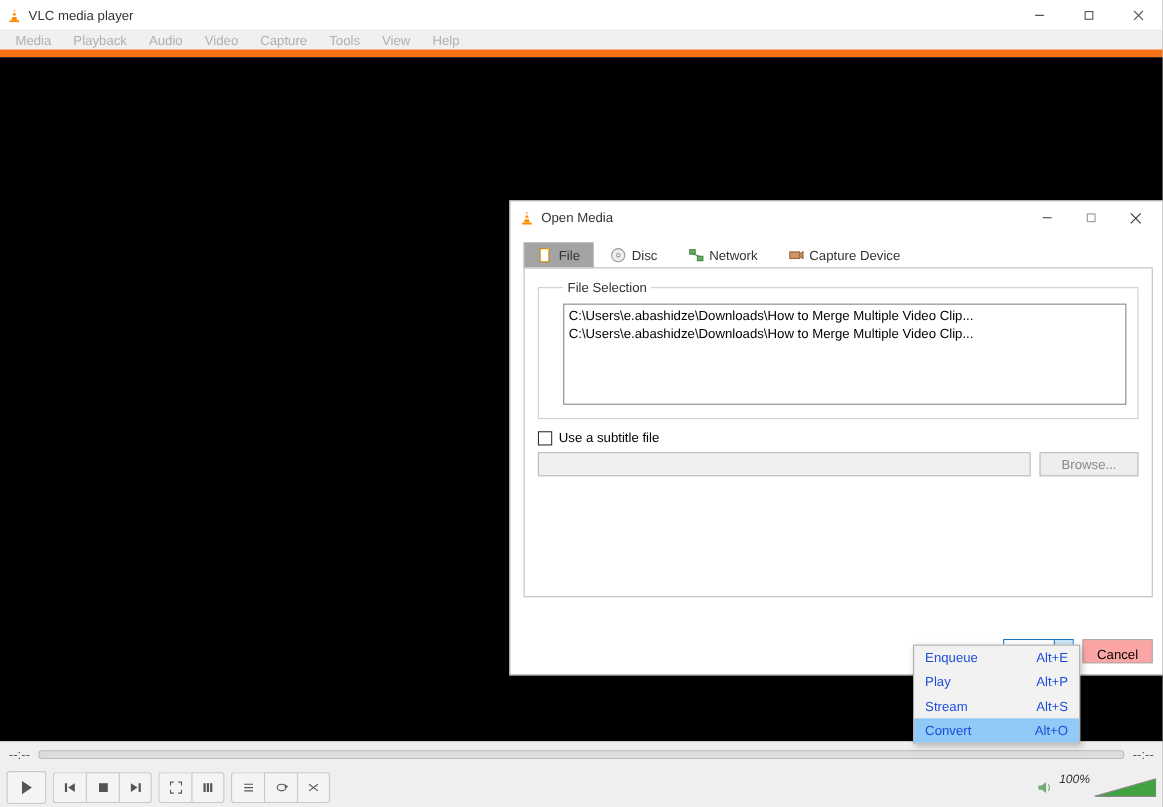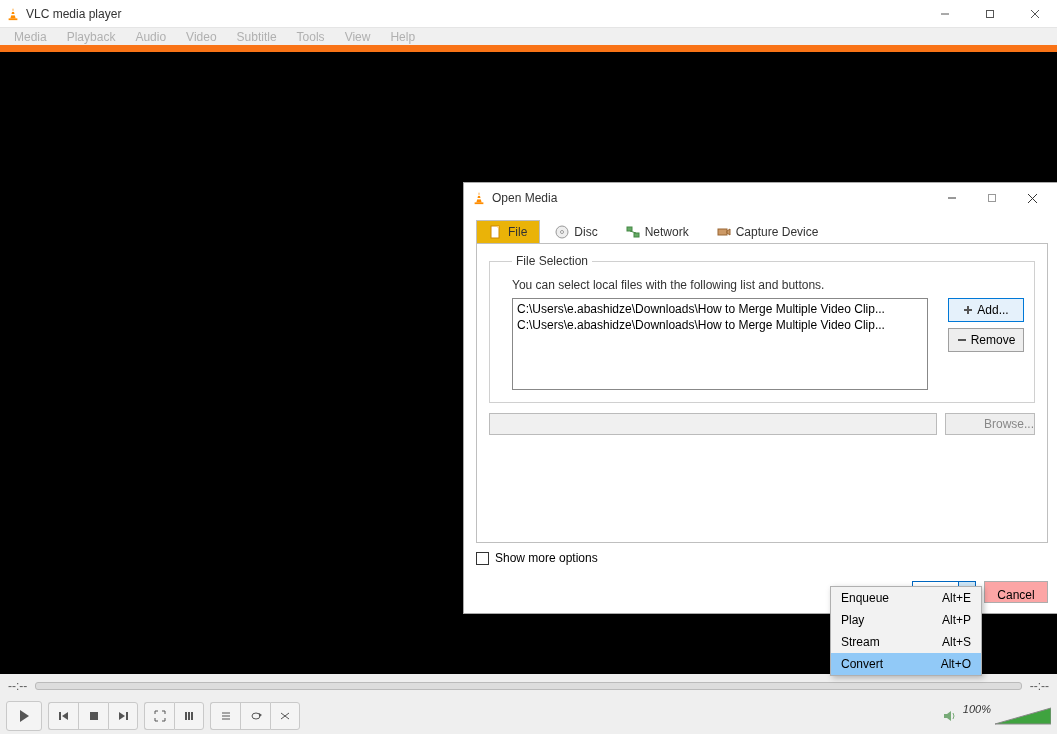--- a/index.html
+++ b/index.html
@@ -32,46 +32,46 @@
   .vol-cone { width: 56px; height: 20px; }
   
   .dialog { position: absolute; left: 463px; top: 162px; width: 598px; height: 432px; background: #fff; border: 1px solid #aaa; box-shadow: 2px 2px 8px rgba(0,0,0,0.25); margin-top: 20px; }
   .dlg-title { height: 30px; display: flex; align-items: center; padding: 0 8px; }
   .dlg-title .cone { width: 14px; height: 14px; margin-right: 6px; }
   .dlg-title .title { color: #333; }
   .dlg-wc { margin-left: auto; display: flex; gap:0; }
   .dlg-wc .wbtn { width: 40px; height: 28px; display: flex; align-items: center; justify-content: center; color: #333; }
   .tabstrip { display: flex; padding: 6px 12px 0 12px; gap: 2px; }
   .tab { padding: 4px 12px; display: flex; align-items: center; gap: 5px; border: 1px solid transparent; border-bottom: none; color: #333; }
-  .tab.active { background: #eab308; border-color: #bfbfbf; border-bottom: 1px solid #fff; position: relative; top: 1px; }
+  .tab.active { background: #a3a3a3; border-color: #bfbfbf; border-bottom: 1px solid #fff; position: relative; top: 1px; }
   .tab-icon { width: 14px; height: 14px; display:inline-block; }
   .panel { margin: 0 12px 8px 12px; border: 1px solid #bfbfbf; border-top: 1px solid #bfbfbf; padding: 10px 12px 16px 12px; height: 300px; position: relative; }
   fieldset.fsel { border: 1px solid #d0d0d0; margin: 0 0 10px 0; padding: 8px 10px 12px 22px; }
   legend { color: #333; padding: 0 4px; }
   .hint { color: #333; margin: 2px 0 6px 0; }
   .fsel-row { display: flex; gap: 20px; align-items: flex-start; }
   .filelist { flex: 1; height: 92px; border: 1px solid #888; background: #fff; padding: 2px 4px; overflow: hidden; }
   .filelist .item { white-space: nowrap; overflow: hidden; text-overflow: ellipsis; color: #000; line-height: 16px; }
   .sidebtns { display: flex; flex-direction: column; gap: 6px; width: 76px; }
   .btn { height: 24px; border: 1px solid #9f9f9f; background: #eee; display: flex; align-items: center; justify-content: center; gap: 4px; color: #000; }
   .btn.highlight { border: 1px solid #0078d7; background: #e5f1fb; }
   .subrow { display: flex; align-items: center; gap: 6px; margin: 8px 0 6px 0; }
   .chk { width: 13px; height: 13px; border: 1px solid #333; display:inline-block; }
   .subinput-row { display: flex; gap: 8px; padding-left: 0; }
   .subinput { flex: 1; height: 22px; border: 1px solid #bbb; background: #f0f0f0; }
-  .browse-btn { width: 90px; height: 22px; border: 1px solid #bbb; background: #eee; color: #888; display: flex; align-items: center; justify-content: flex-end; }
+  .browse-btn { width: 90px; height: 22px; border: 1px solid #bbb; background: #eee; color: #888; display: flex; align-items: center; justify-content: center; }
   .moreopts { display: flex; align-items: center; gap: 6px; margin: 4px 12px 0 12px; }
   .dlg-footer { position: absolute; bottom: 10px; right: 12px; display: flex; gap: 8px; }
   .play-split { display: flex; height: 22px; border: 1px solid #0067c0; }
   .play-main { width: 46px; display: flex; align-items: center; justify-content: center; background: #fff; border-right: 1px solid #0067c0; }
   .play-drop { width: 16px; display: flex; align-items: center; justify-content: center; background: #cde6f7; }
   .cancel-btn { width: 64px; height: 22px; border: 1px solid #adadad; background: #fca5a5; display: flex; align-items: flex-end; justify-content: center; }
   
   .dropdown { position: absolute; left: 830px; top: 586px; width: 152px; background: #f2f2f2; border: 1px solid #b0b0b0; box-shadow: 2px 2px 6px rgba(0,0,0,0.25); }
-  .dd-item { height: 22px; display: flex; align-items: center; padding: 0 10px; color: #000000; }
+  .dd-item { height: 22px; display: flex; align-items: center; padding: 0 10px; color: #1d4ed8; }
   .dd-item .shortcut { margin-left: auto; }
   .dd-item.selected { background: #91c9f7; }
   
   .cone-svg { display:block; }
 </style>
 </head>
 <body>
 
 <div class="titlebar">
   <svg class="cone cone-svg" viewBox="0 0 16 16">
@@ -99,21 +99,21 @@
         </svg>
       </div>
   </div>
 </div>
 
 <div class="menubar">
   <span class="menuitem">Media</span>
   <span class="menuitem">Playback</span>
   <span class="menuitem">Audio</span>
   <span class="menuitem">Video</span>
-  <span class="menuitem">Subtitle</span>
+  <span class="menuitem">Capture</span>
   <span class="menuitem">Tools</span>
   <span class="menuitem">View</span>
   <span class="menuitem">Help</span>
 </div>
 
 <div class="video-area"></div>
 
 <div class="bottombar">
   <div class="seekrow">
     <span class="timetext">--:--</span>
@@ -251,54 +251,38 @@
       <svg class="tab-icon" viewBox="0 0 14 14">
           <rect x="1" y="4" width="9" height="6" fill="#c96" stroke="#963"></rect>
           <polygon points="10,6 13,4 13,10 10,8" fill="#c96" stroke="#963"></polygon>
         </svg>
       <span>Capture Device</span>
     </div>
   </div>
   <div class="panel">
     <fieldset class="fsel">
       <legend>File Selection</legend>
-      <div class="hint">You can select local files with the following list and buttons.</div>
       <div class="fsel-row">
         <div class="filelist">
           <div class="item">C:\Users\e.abashidze\Downloads\How to Merge Multiple Video Clip...</div>
           <div class="item">C:\Users\e.abashidze\Downloads\How to Merge Multiple Video Clip...</div>
         </div>
-        <div class="sidebtns">
-          <div class="btn highlight">
-            <svg width="10" height="10">
-                <line x1="5" y1="1" x2="5" y2="9" stroke="#555" stroke-width="2"></line>
-                <line x1="1" y1="5" x2="9" y2="5" stroke="#555" stroke-width="2"></line>
-              </svg>
-            <span>Add...</span>
-          </div>
-          <div class="btn">
-            <svg width="10" height="10">
-                <line x1="1" y1="5" x2="9" y2="5" stroke="#555" stroke-width="2"></line>
-              </svg>
-            <span>Remove</span>
-          </div>
-        </div>
       </div>
     </fieldset>
+    <div class="subrow">
+      <span class="chk"></span>
+      <span>Use a subtitle file</span>
+    </div>
     <div class="subinput-row">
       <div class="subinput"></div>
       <div class="browse-btn">
           <span>Browse...</span>
         </div>
     </div>
   </div>
-  <div class="moreopts">
-    <span class="chk"></span>
-    <span>Show more options</span>
-  </div>
   <div class="dlg-footer">
     <div class="play-split">
       <div class="play-main">
           <span>Play</span>
         </div>
       <div class="play-drop">
           <svg width="8" height="8">
             <polygon points="1,2 7,2 4,6" fill="#333"></polygon>
           </svg>
         </div>

